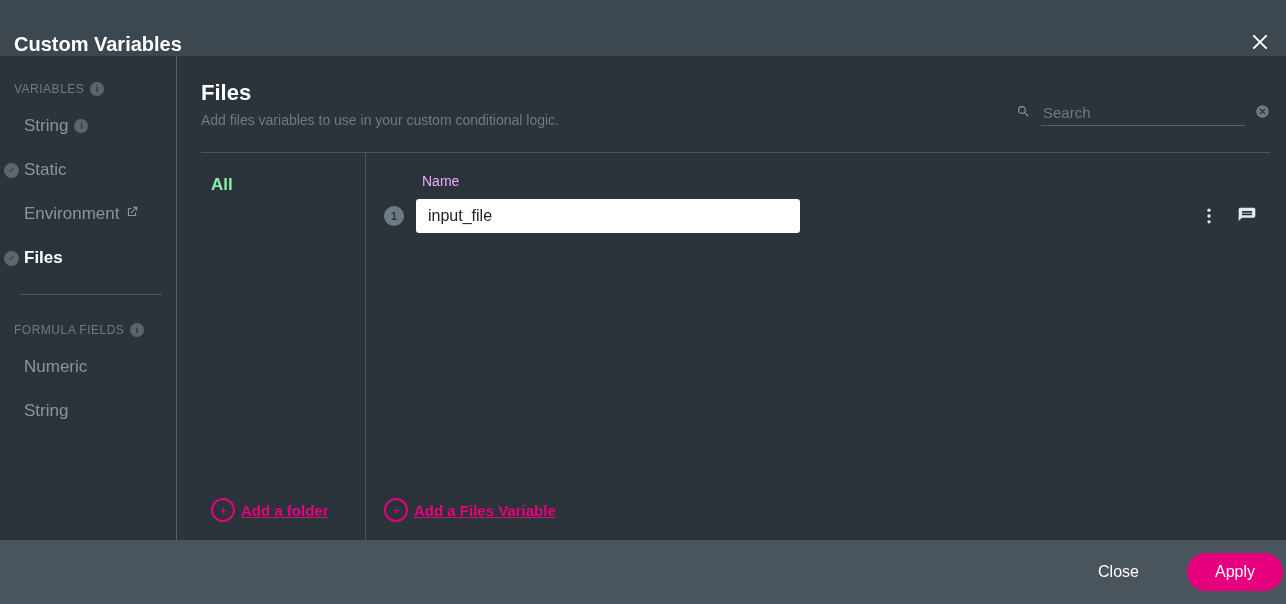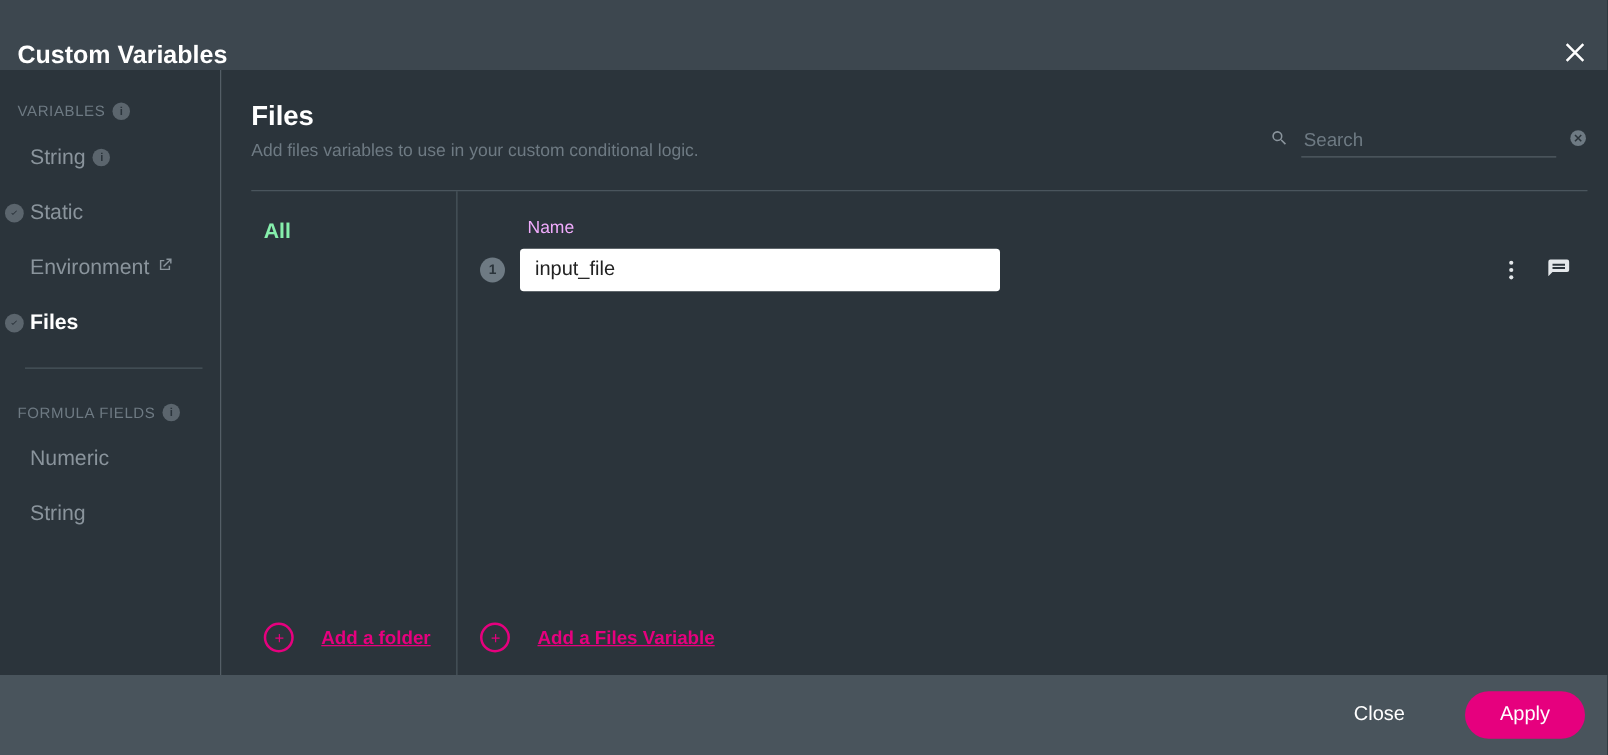--- a/index.html
+++ b/index.html
@@ -173,21 +173,21 @@
     font-size:17px;
     font-weight:700;
     color:#86efac;
     padding:2px 0;
     cursor:pointer;
   }
   .folder-spacer{flex:1;}
   .add-link{
     display:flex;
     align-items:center;
-    gap:22px;
+    gap:6px;
     color:var(--accent);
     font-size:15px;
     font-weight:700;
     text-decoration:underline;
     cursor:pointer;
     padding:8px 0 18px 0;
   }
   .plus-circ{
     width:20px;height:20px;border:2px solid var(--accent);border-radius:50%;
     display:inline-flex;align-items:center;justify-content:center;
@@ -239,21 +239,21 @@
   .row-icon svg{width:20px;height:20px;fill:currentColor;}
   .vars-spacer{flex:1;}
   
   .footer{
     background:var(--bg-footer);
     height:64px;
     display:flex;
     align-items:center;
     justify-content:flex-end;
     gap:20px;
-    padding:0 18px;
+    padding:0 3px;
   }
   .btn{
     font-size:16px;
     padding:10px 28px;
     border-radius:999px;
     cursor:pointer;
     border:none;
   }
   .btn-plain{
     background:transparent;

